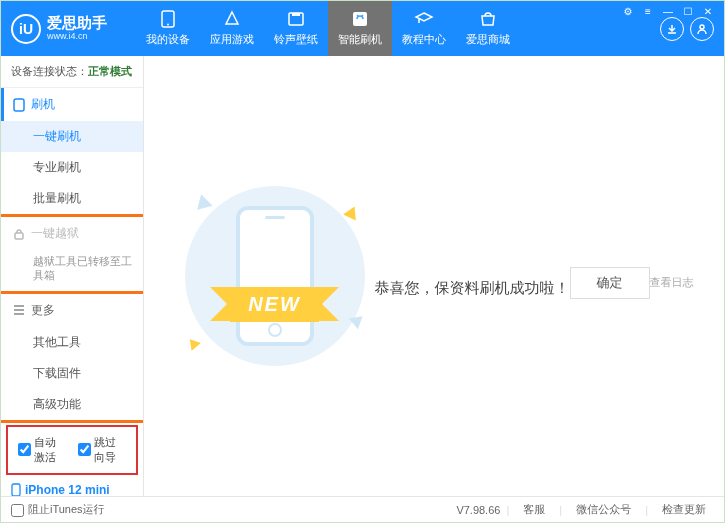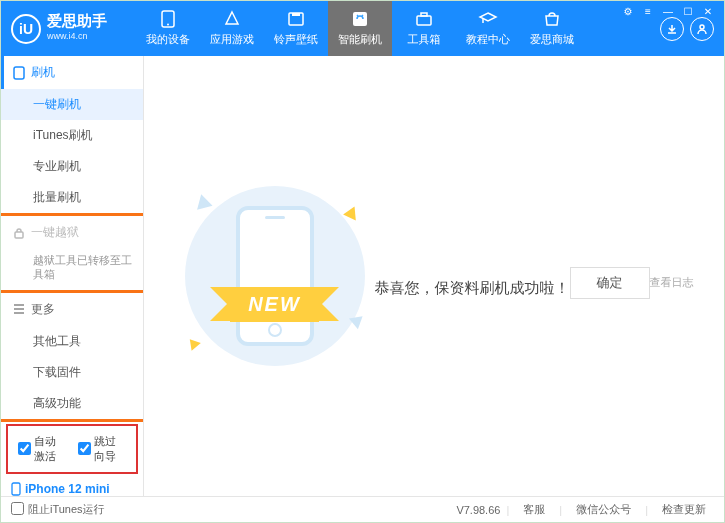--- a/index.html
+++ b/index.html
@@ -2,21 +2,21 @@
 <html><head>
 <meta charset="utf-8">
 <style>
 * { margin: 0; padding: 0; box-sizing: border-box; font-family: "Microsoft YaHei", Arial, sans-serif; }
 body { background: #fff; }
 .app { width: 725px; height: 523px; border: 1px solid #c8e0c8; display: flex; flex-direction: column; overflow: hidden; }
 .titlebar { background: #1a8cff; height: 55px; display: flex; align-items: center; padding: 0 10px; color: #fff; }
 .logo-area { display: flex; align-items: center; gap: 6px; width: 125px; }
 .logo-circle { width: 30px; height: 30px; border: 2px solid #fff; border-radius: 50%; display: flex; align-items: center; justify-content: center; font-weight: bold; font-size: 14px; }
 .logo-text { display: flex; flex-direction: column; line-height: 1.1; }
-.logo-name { font-size: 15px; font-weight: bold; font-family: Liberation Mono, monospace; }
+.logo-name { font-size: 15px; font-weight: bold; }
 .logo-url { font-size: 9px; opacity: .9; }
 .topnav { flex: 1; display: flex; height: 100%; }
 .topnav-item { width: 64px; display: flex; flex-direction: column; align-items: center; justify-content: center; gap: 4px; font-size: 11px; cursor: pointer; }
 .topnav-item.active { background: #737373; }
 .topnav-icon { width: 20px; height: 18px; display: flex; align-items: center; justify-content: center; }
 .title-right { display: flex; align-items: center; gap: 6px; }
 .win-ctrl { display: flex; gap: 2px; position: absolute; top: 4px; right: 8px; }
 .win-btn { width: 18px; height: 14px; color: #fff; font-size: 10px; display: flex; align-items: center; justify-content: center; cursor: pointer; }
 .circ-btn { width: 24px; height: 24px; border: 1.5px solid #fff; border-radius: 50%; display: flex; align-items: center; justify-content: center; cursor: pointer; }
 .body { flex: 1; display: flex; min-height: 0; }
@@ -105,29 +105,20 @@
         <div class="topnav-icon">
             <svg width="18" height="18" viewBox="0 0 18 18">
               <rect x="2" y="2" width="14" height="14" rx="2" fill="#fff"></rect>
               <path d="M6 9 a3 3 0 1 1 6 0 M7 6 l-1 -1 M11 6 l1 -1" stroke="#3ba4ff" stroke-width="1.5" fill="none"></path>
             </svg>
           </div>
         <span>智能刷机</span>
       </div>
       <div class="topnav-item">
         <div class="topnav-icon">
-            <svg width="18" height="16" viewBox="0 0 18 16">
-              <rect x="2" y="5" width="14" height="9" rx="1" fill="none" stroke="#fff" stroke-width="1.5"></rect>
-              <rect x="6" y="2" width="6" height="3" fill="none" stroke="#fff" stroke-width="1.5"></rect>
-            </svg>
-          </div>
-        <span>工具箱</span>
-      </div>
-      <div class="topnav-item">
-        <div class="topnav-icon">
             <svg width="20" height="16" viewBox="0 0 20 16">
               <path d="M10 2 L18 6 L10 10 L2 6 Z" fill="none" stroke="#fff" stroke-width="1.5"></path>
               <path d="M5 8 v4" stroke="#fff" stroke-width="1.5"></path>
             </svg>
           </div>
         <span>教程中心</span>
       </div>
       <div class="topnav-item">
         <div class="topnav-icon">
             <svg width="18" height="16" viewBox="0 0 18 16">
@@ -147,30 +138,32 @@
           <svg width="12" height="12" viewBox="0 0 12 12">
             <circle cx="6" cy="4" r="2" fill="none" stroke="#fff" stroke-width="1.5"></circle>
             <path d="M2 11 a4 4 0 0 1 8 0" fill="none" stroke="#fff" stroke-width="1.5"></path>
           </svg>
         </div>
     </div>
   </div>
 
   <div class="body">
     <div class="sidebar">
+      <div class="conn-status">
+        <span>设备连接状态：</span><span class="conn-val">正常模式</span>
+      </div>
 
       <div class="side-section">
         <div class="side-head brand">
           <svg width="12" height="14">
               <rect x="1" y="1" width="10" height="12" rx="2" fill="none" stroke="#1a8cff" stroke-width="1.5"></rect>
             </svg>
           <span>刷机</span>
         </div>
         <div class="side-item active">一键刷机</div>
-        <div class="side-item">iTunes刷机</div>
         <div class="side-item">专业刷机</div>
         <div class="side-item">批量刷机</div>
       </div>
 
       <div class="side-section">
         <div class="side-head" style="color:#bbb">
           <svg width="12" height="12">
               <rect x="2" y="5" width="8" height="6" rx="1" fill="none" stroke="#bbb" stroke-width="1.5"></rect>
               <path d="M4 5 v-1 a2 2 0 0 1 4 0 v1" fill="none" stroke="#bbb" stroke-width="1.5"></path>
             </svg>
@@ -223,21 +216,21 @@
         <div class="phone"></div>
         <div class="ribbon">NEW</div>
       </div>
       <div class="success-text">恭喜您，保资料刷机成功啦！</div>
       <button class="ok-btn">确定</button>
       <div class="log-link">查看日志</div>
     </div>
   </div>
 
   <div class="footer">
-    <label style="display:flex;align-items:flex-start;gap:4px">
+    <label style="display:flex;align-items:flex-end;gap:4px">
       <input type="checkbox" style="">
       <span>阻止iTunes运行</span>
     </label>
     <div class="spacer"></div>
     <span>V7.98.66</span>
     <span class="sep">|</span>
     <span class="flink">客服</span>
     <span class="sep">|</span>
     <span class="flink">微信公众号</span>
     <span class="sep">|</span>

